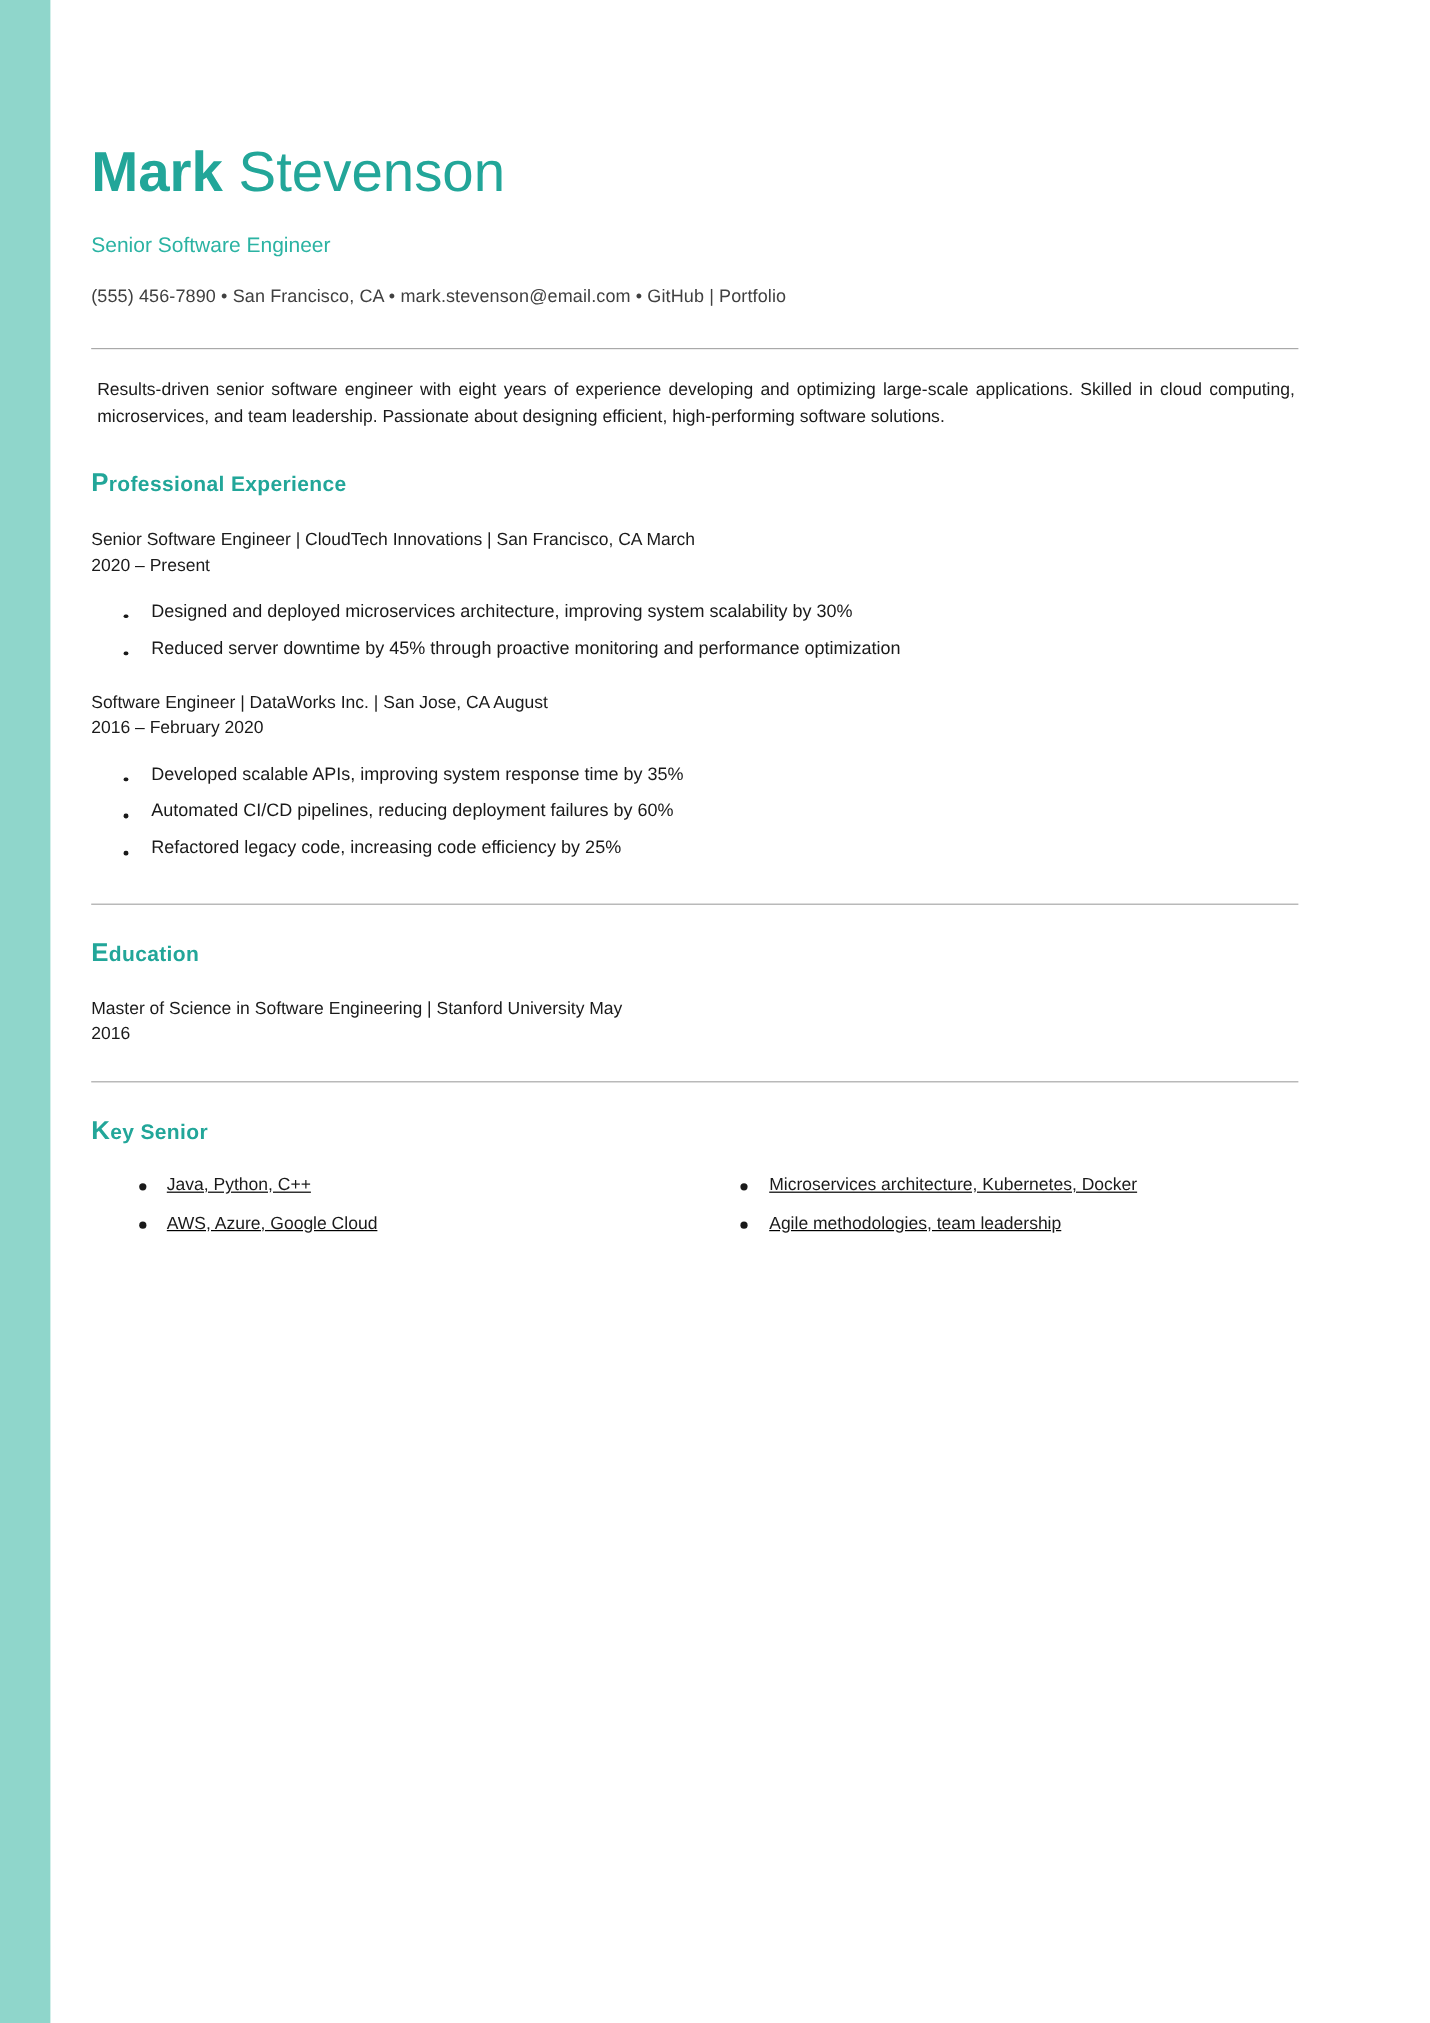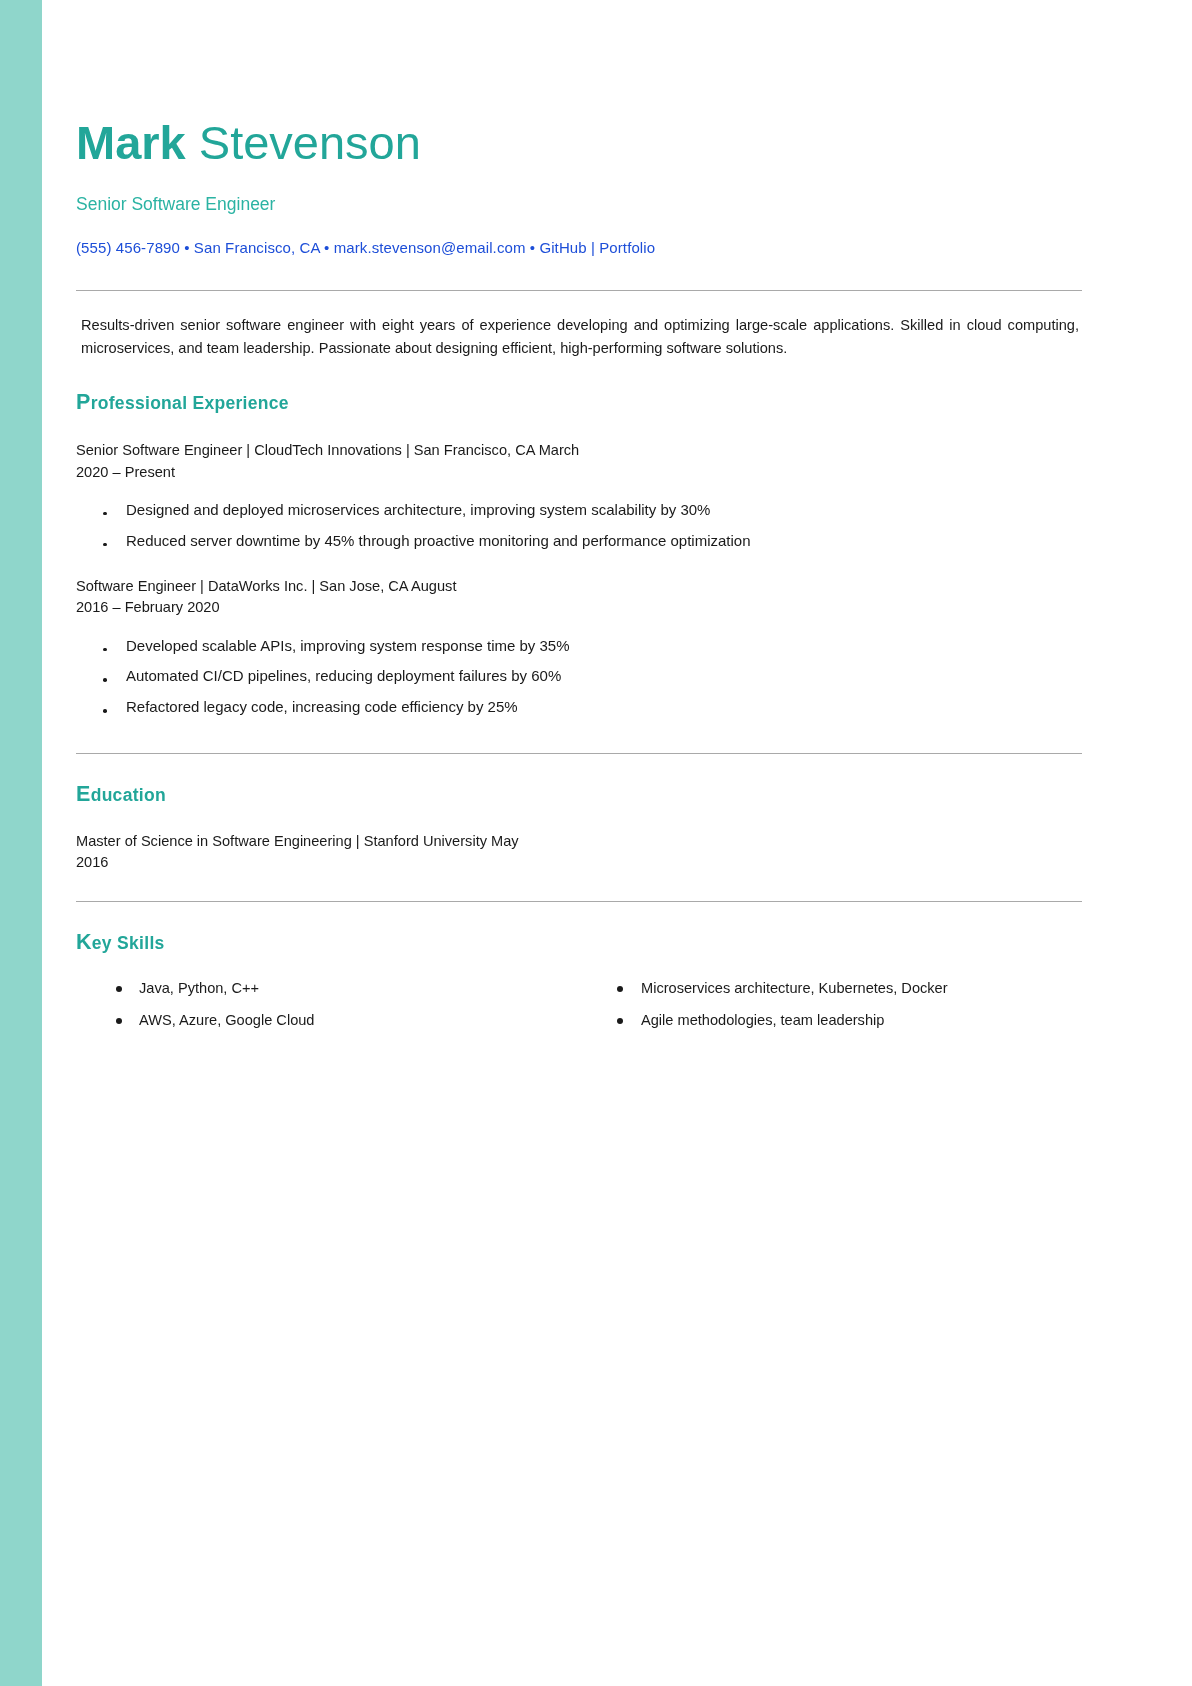--- a/index.html
+++ b/index.html
@@ -59,21 +59,21 @@
     margin: 0;
     padding-top: 27px;
     font-size: 17.5px;
     color: #2bb3a3;
     font-weight: 400;
   }
   .contact {
     margin: 0;
     padding-top: 24px;
     font-size: 15px;
-    color: #1d4ed8;
+    color: #404040;
     letter-spacing: 0.1px;
     white-space: nowrap;
   }
 
   
   .rule {
     height: 0;
     border-top: 1px solid #a9a9a9;
     margin: 0;
   }
@@ -163,20 +163,21 @@
     display: flex;
   }
   .skills-col {
     width: 50%;
     box-sizing: border-box;
   }
   .skills-col ul {
     margin: 0;
     padding: 0;
     list-style: none;
+    text-decoration: underline;
   }
   .skills-col li {
     position: relative;
     padding: 0 0 0 63px;
     font-size: 14.6px;
     line-height: 2.15;
     color: #1a1a1a;
   }
   .skills-col li::before {
     content: "";
@@ -237,21 +238,21 @@
 
     <h2 class="section-heading sec-edu"><span class="cap">E</span><span>ducation</span></h2>
 
     <div class="edu-block">
       <p class="edu-line">Master of Science in Software Engineering |  Stanford University May</p>
       <p class="edu-line">2016</p>
     </div>
 
     <div class="rule rule-edu"></div>
 
-    <h2 class="section-heading sec-skills"><span class="cap">K</span><span>ey Skills</span></h2>
+    <h2 class="section-heading sec-skills"><span class="cap">K</span><span>ey Senior</span></h2>
 
     <div class="skills-grid">
       <div class="skills-col left">
         <ul>
           <li>Java, Python, C++</li>
           <li>AWS, Azure, Google Cloud</li>
         </ul>
       </div>
       <div class="skills-col right">
         <ul>

